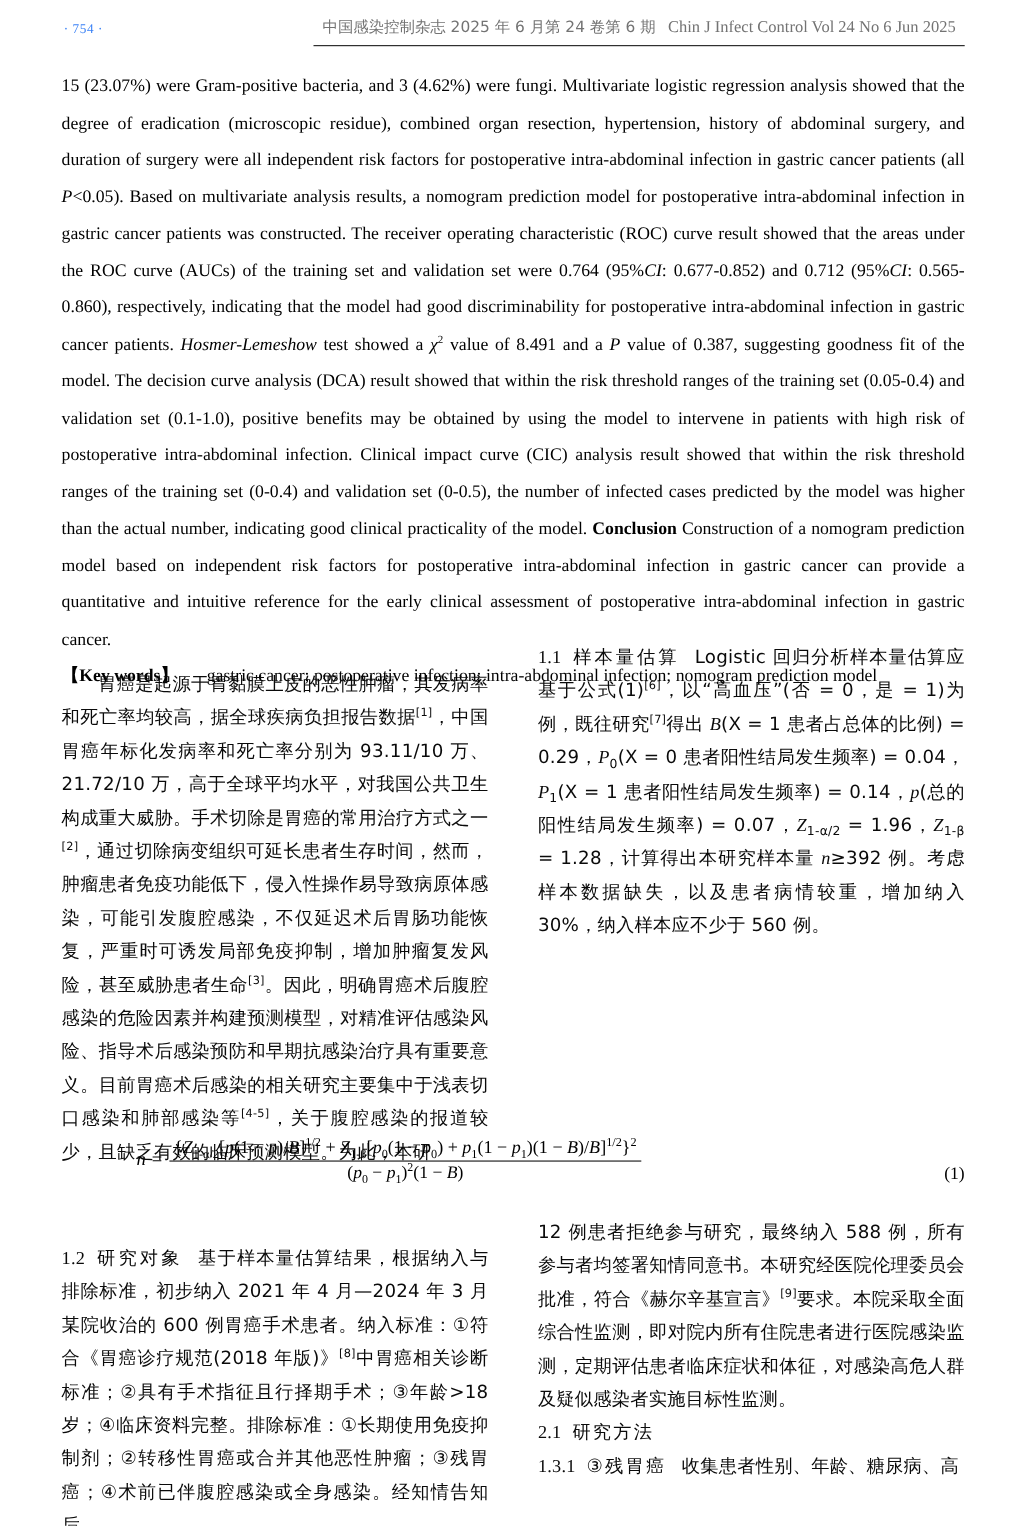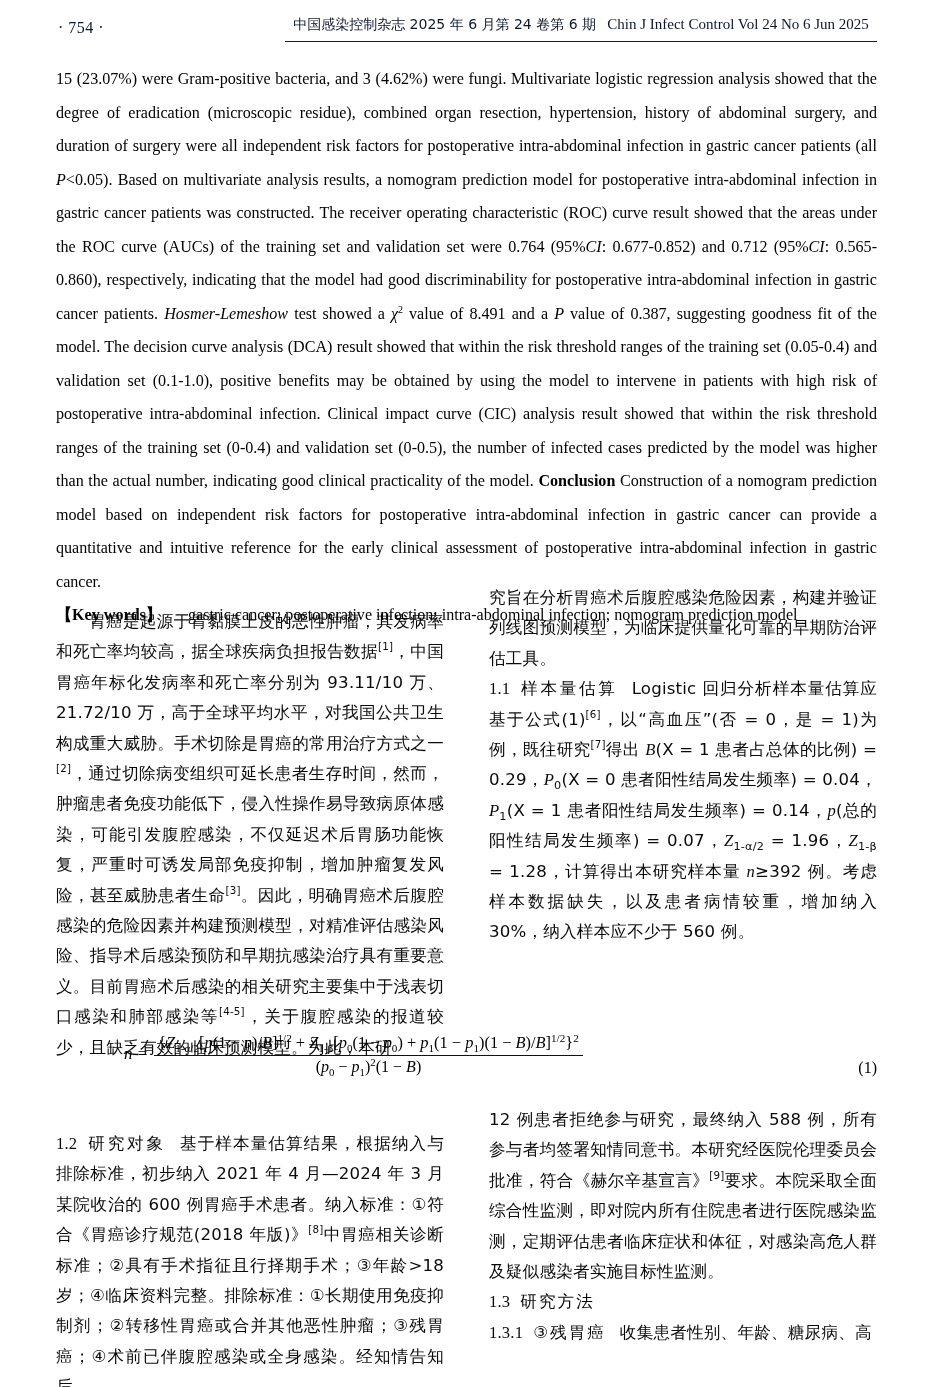--- a/index.html
+++ b/index.html
@@ -26,35 +26,35 @@
     position: absolute;
     top: 14px;
     left: 0;
     right: 0;
     height: 34px;
   }
   .folio {
     position: absolute;
     left: 58px;
     top: 5px;
-    font-size: 16px;
+    font-size: 12px;
     letter-spacing: .5px;
     white-space: nowrap;
-    color: #0f172a;
+    color: #3b82f6;
     text-align: center;
   }
   .journal-line {
     position: absolute;
     left: 285px;
     right: 52px;
     top: 2px;
     text-align: center;
     font-size: 15px;
     white-space: nowrap;
-    color: #0f172a;
+    color: #737373;
     font-family: "Liberation Serif", "DejaVu Serif", serif;
   }
   .journal-line .cn {
     font-family: "DejaVu Sans", "Liberation Sans", sans-serif;
     font-size: 14px;
   }
   .rule {
     position: absolute;
     left: 285px;
     right: 52px;
@@ -203,21 +203,20 @@
     <p class="kw"><span class="lbl">【Key words】</span><span class="body">gastric cancer; postoperative infection; intra-abdominal infection; nomogram prediction model</span></p>
   </div>
 
   <div class="cols">
 
     <div class="col left">
       <p class="indent"><span>胃癌是起源于胃黏膜上皮的恶性肿瘤，其发病率和死亡率均较高，据全球疾病负担报告数据</span><sup>[1]</sup><span>，中国胃癌年标化发病率和死亡率分别为 93.11/10 万、21.72/10 万，高于全球平均水平，对我国公共卫生构成重大威胁。手术切除是胃癌的常用治疗方式之一</span><sup>[2]</sup><span>，通过切除病变组织可延长患者生存时间，然而，肿瘤患者免疫功能低下，侵入性操作易导致病原体感染，可能引发腹腔感染，不仅延迟术后胃肠功能恢复，严重时可诱发局部免疫抑制，增加肿瘤复发风险，甚至威胁患者生命</span><sup>[3]</sup><span>。因此，明确胃癌术后腹腔感染的危险因素并构建预测模型，对精准评估感染风险、指导术后感染预防和早期抗感染治疗具有重要意义。目前胃癌术后感染的相关研究主要集中于浅表切口感染和肺部感染等</span><sup>[4-5]</sup><span>，关于腹腔感染的报道较少，且缺乏有效的临床预测模型。为此，本研</span></p>
     </div>
 
     <div class="col right">
-      <p>究旨在分析胃癌术后腹腔感染危险因素，构建并验证列线图预测模型，为临床提供量化可靠的早期防治评估工具。</p>
 
 
       <p class="sub-h"><span class="num">1.1</span><span class="ttl">样本量估算</span><span>Logistic 回归分析样本量估算应基于公式(1)</span><sup>[6]</sup><span>，以“高血压”(否 = 0，是 = 1)为例，既往研究</span><sup>[7]</sup><span>得出 </span><span class="ital">B</span><span>(X = 1 患者占总体的比例) = 0.29，</span><span class="ital">P</span><sub class="sb">0</sub><span>(X = 0 患者阳性结局发生频率) = 0.04，</span><span class="ital">P</span><sub class="sb">1</sub><span>(X = 1 患者阳性结局发生频率) = 0.14，</span><span class="ital">p</span><span>(总的阳性结局发生频率) = 0.07，</span><span class="ital">Z</span><sub class="sb">1-α/2</sub><span> = 1.96，</span><span class="ital">Z</span><sub class="sb">1-β</sub><span> = 1.28，计算得出本研究样本量 </span><span class="ital">n</span><span>≥392 例。考虑样本数据缺失，以及患者病情较重，增加纳入 30%，纳入样本应不少于 560 例。</span></p>
     </div>
   </div>
 
   <div class="eq-block">
     <div class="eq-wrap">
       <span class="eq-lhs">n&nbsp;=</span>
       <span class="frac">
@@ -230,19 +229,19 @@
 
   <div class="cols2">
 
     <div class="col left">
       <p class="sub-h"><span class="num">1.2</span><span class="ttl">研究对象</span><span>基于样本量估算结果，根据纳入与排除标准，初步纳入 2021 年 4 月—2024 年 3 月某院收治的 600 例胃癌手术患者。纳入标准：①符合《胃癌诊疗规范(2018 年版)》</span><sup>[8]</sup><span>中胃癌相关诊断标准；②具有手术指征且行择期手术；③年龄&gt;18 岁；④临床资料完整。排除标准：①长期使用免疫抑制剂；②转移性胃癌或合并其他恶性肿瘤；③残胃癌；④术前已伴腹腔感染或全身感染。经知情告知后，</span></p>
     </div>
 
     <div class="col right">
       <p><span>12 例患者拒绝参与研究，最终纳入 588 例，所有参与者均签署知情同意书。本研究经医院伦理委员会批准，符合《赫尔辛基宣言》</span><sup>[9]</sup><span>要求。本院采取全面综合性监测，即对院内所有住院患者进行医院感染监测，定期评估患者临床症状和体征，对感染高危人群及疑似感染者实施目标性监测。</span></p>
 
-      <p class="sub-h"><span class="num">1.3</span><span class="ttl">研究方法</span></p>
+      <p class="sub-h"><span class="num">2.1</span><span class="ttl">研究方法</span></p>
 
       <p class="sub-h"><span class="num">1.3.1</span><span class="ttl">③残胃癌</span><span>收集患者性别、年龄、糖尿病、高</span></p>
     </div>
   </div>
 
 </div>
 
 </body></html>

